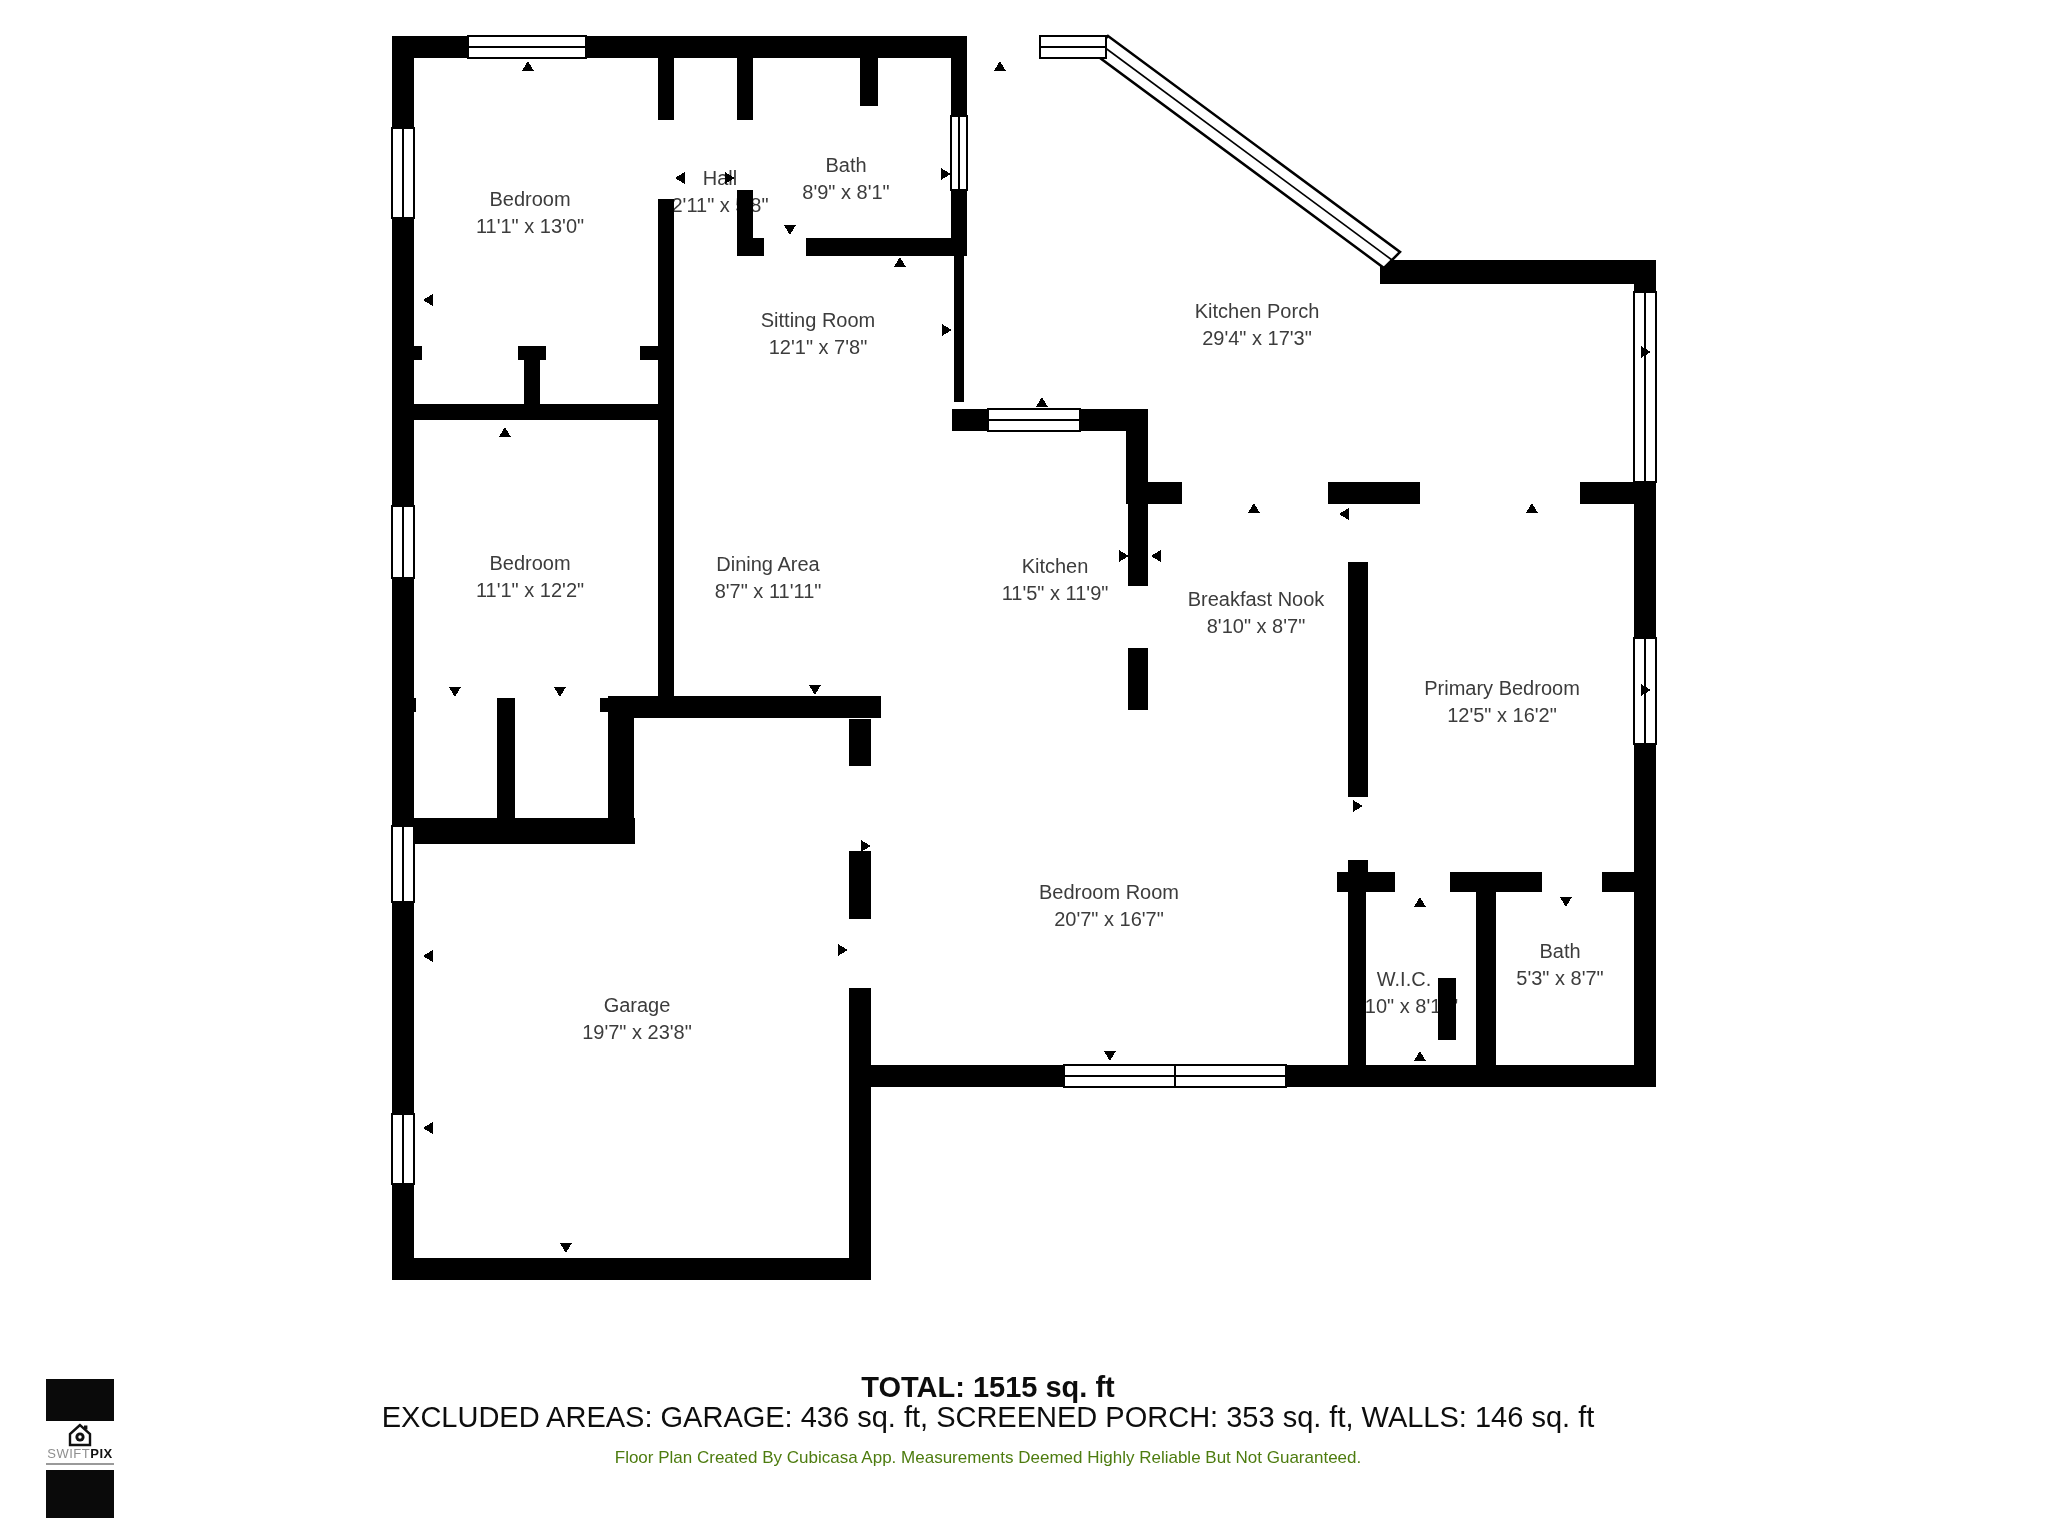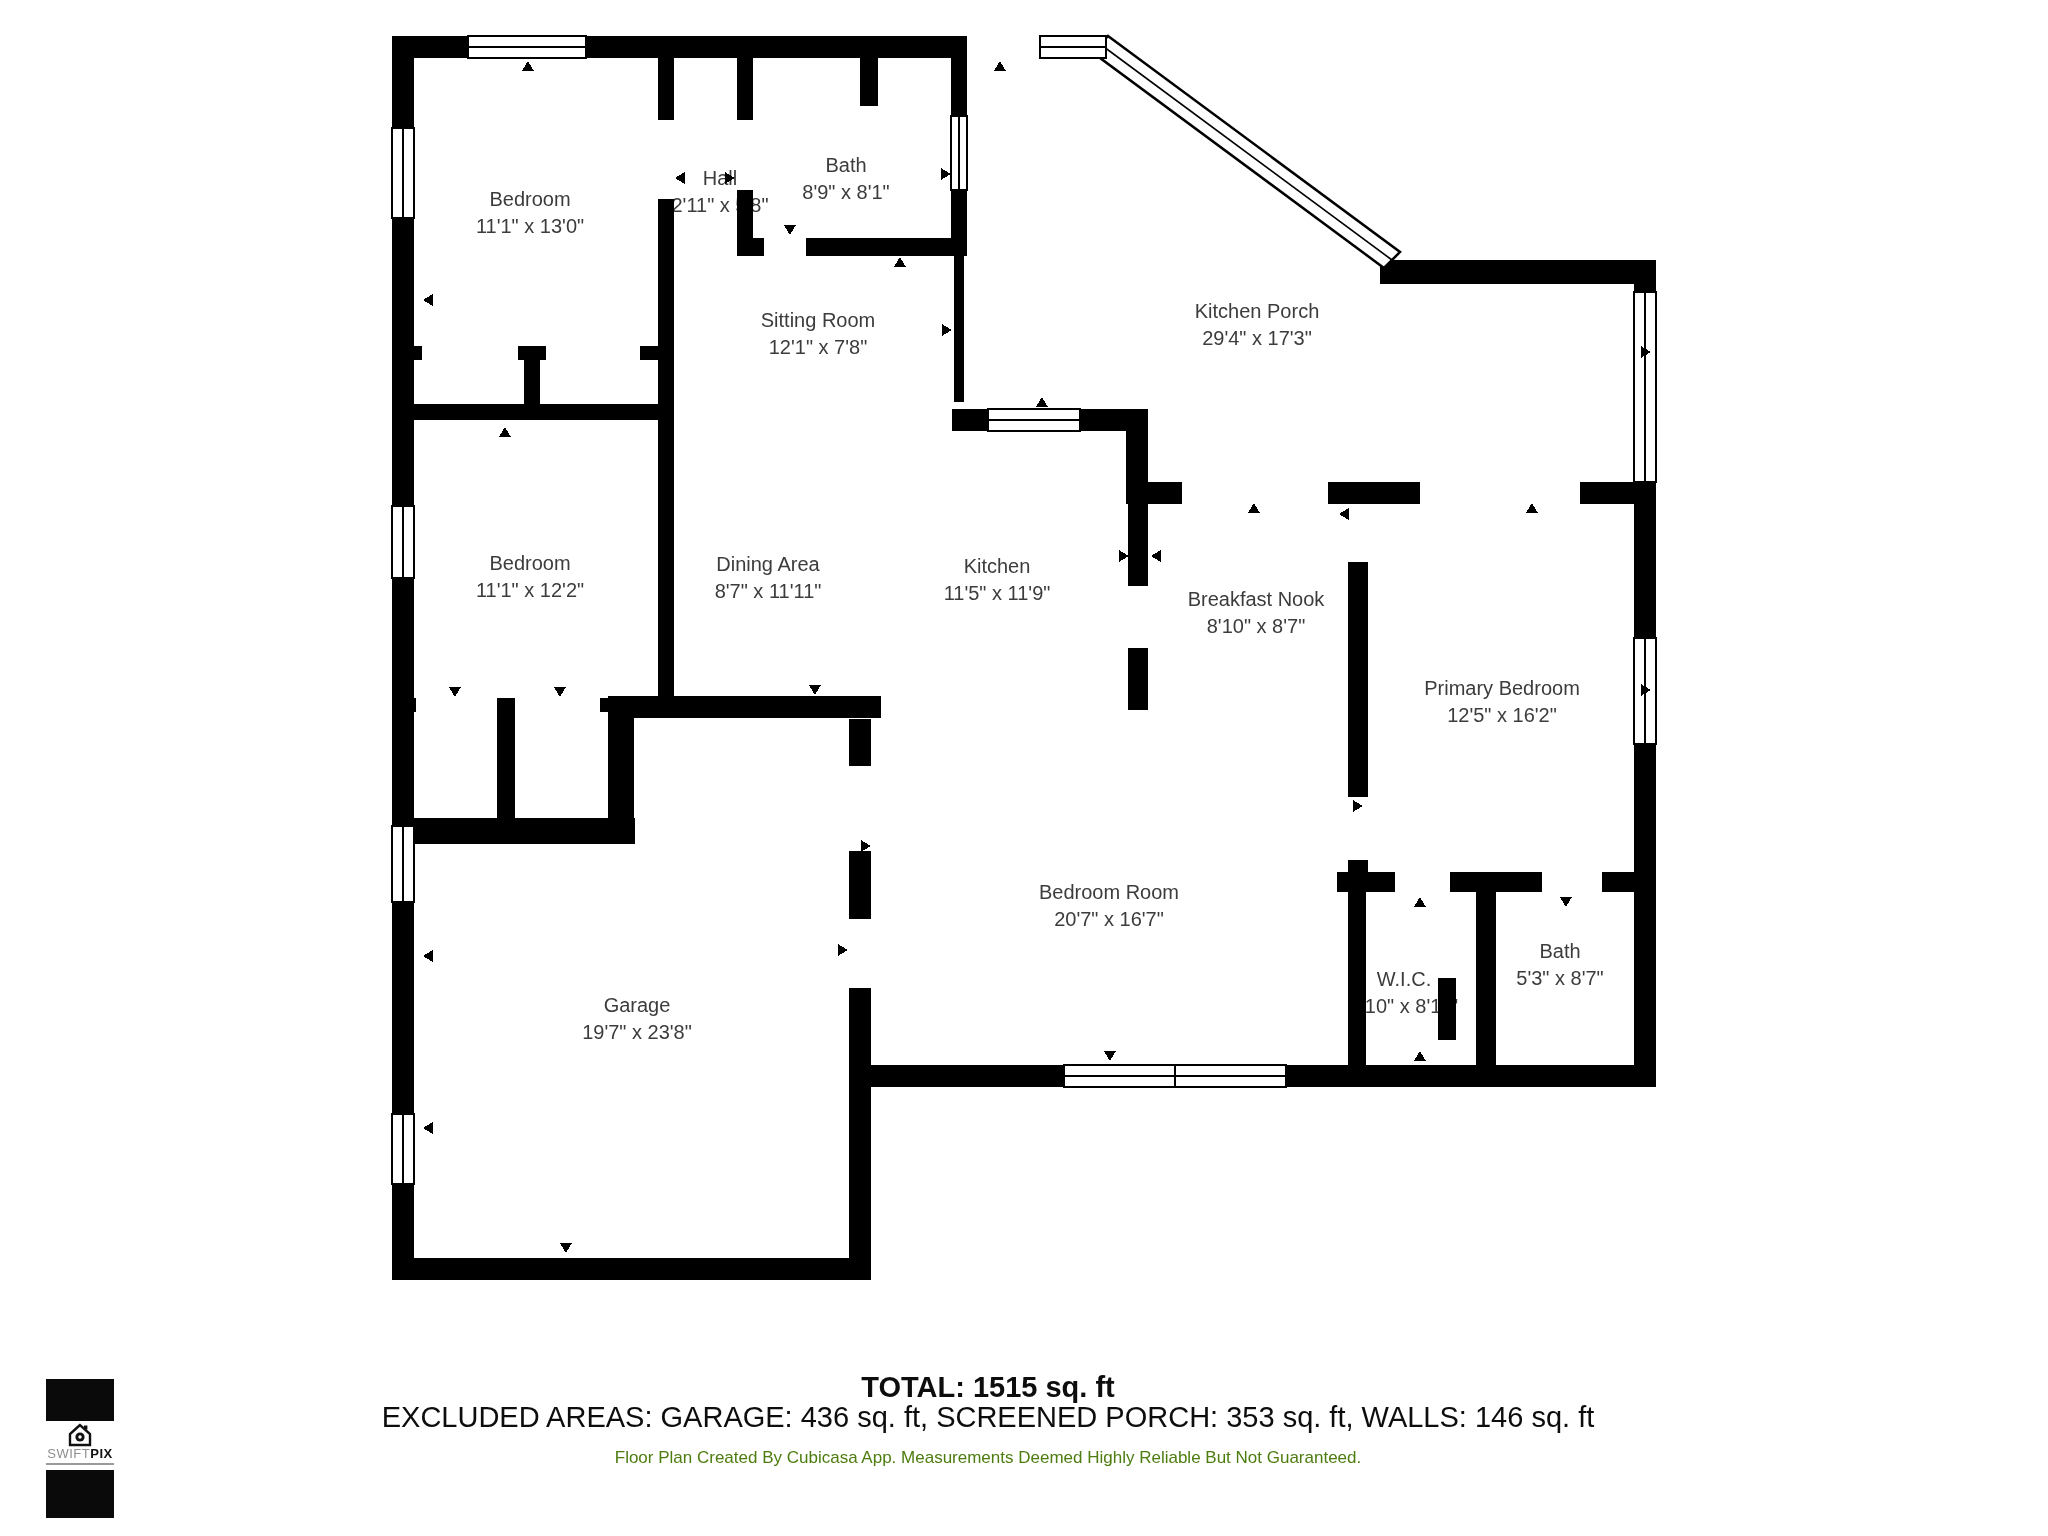--- a/index.html
+++ b/index.html
@@ -54,21 +54,21 @@
         <div>29'4" x 17'3"</div>
       </div>
     <div class="room-label" style="left:530px;top:577px">
         <div>Bedroom</div>
         <div>11'1" x 12'2"</div>
       </div>
     <div class="room-label" style="left:768px;top:578px">
         <div>Dining Area</div>
         <div>8'7" x 11'11"</div>
       </div>
-    <div class="room-label" style="left:997px;top:580px">
+    <div class="room-label" style="left:1055px;top:580px">
         <div>Kitchen</div>
         <div>11'5" x 11'9"</div>
       </div>
     <div class="room-label" style="left:1256px;top:613px">
         <div>Breakfast Nook</div>
         <div>8'10" x 8'7"</div>
       </div>
     <div class="room-label" style="left:1502px;top:702px">
         <div>Primary Bedroom</div>
         <div>12'5" x 16'2"</div>

